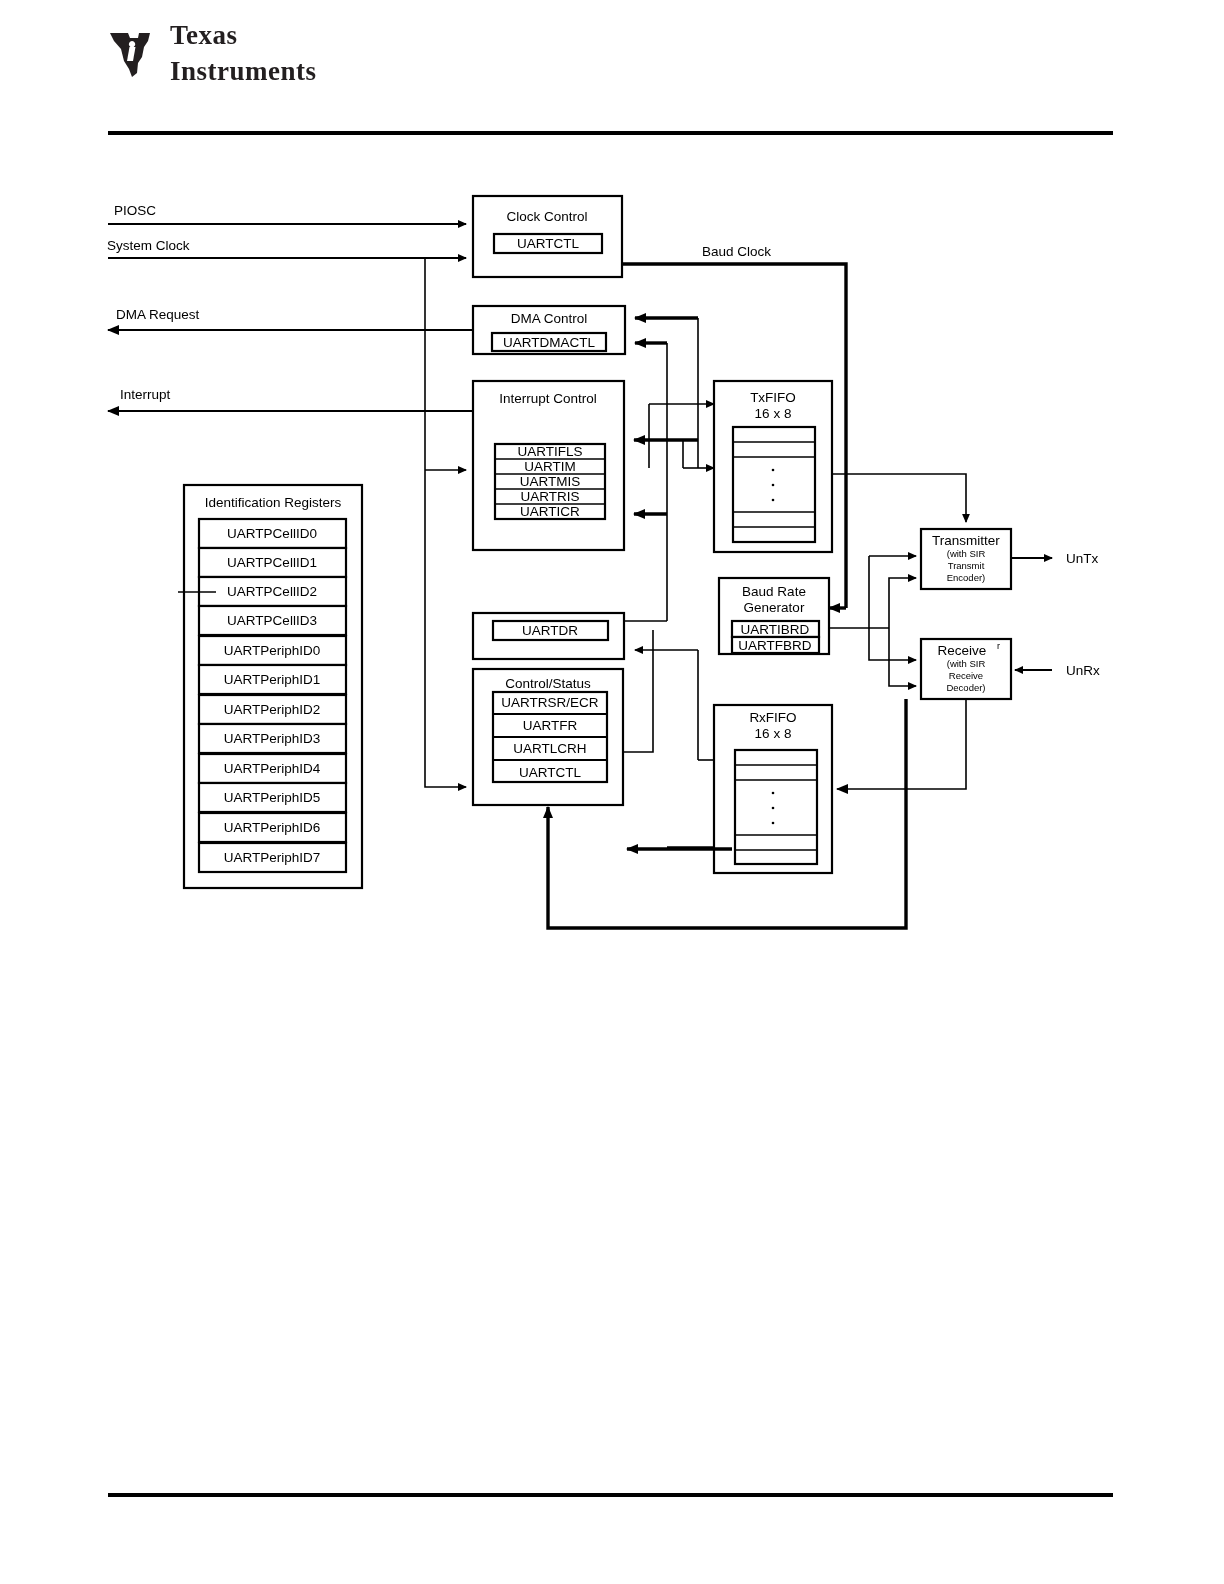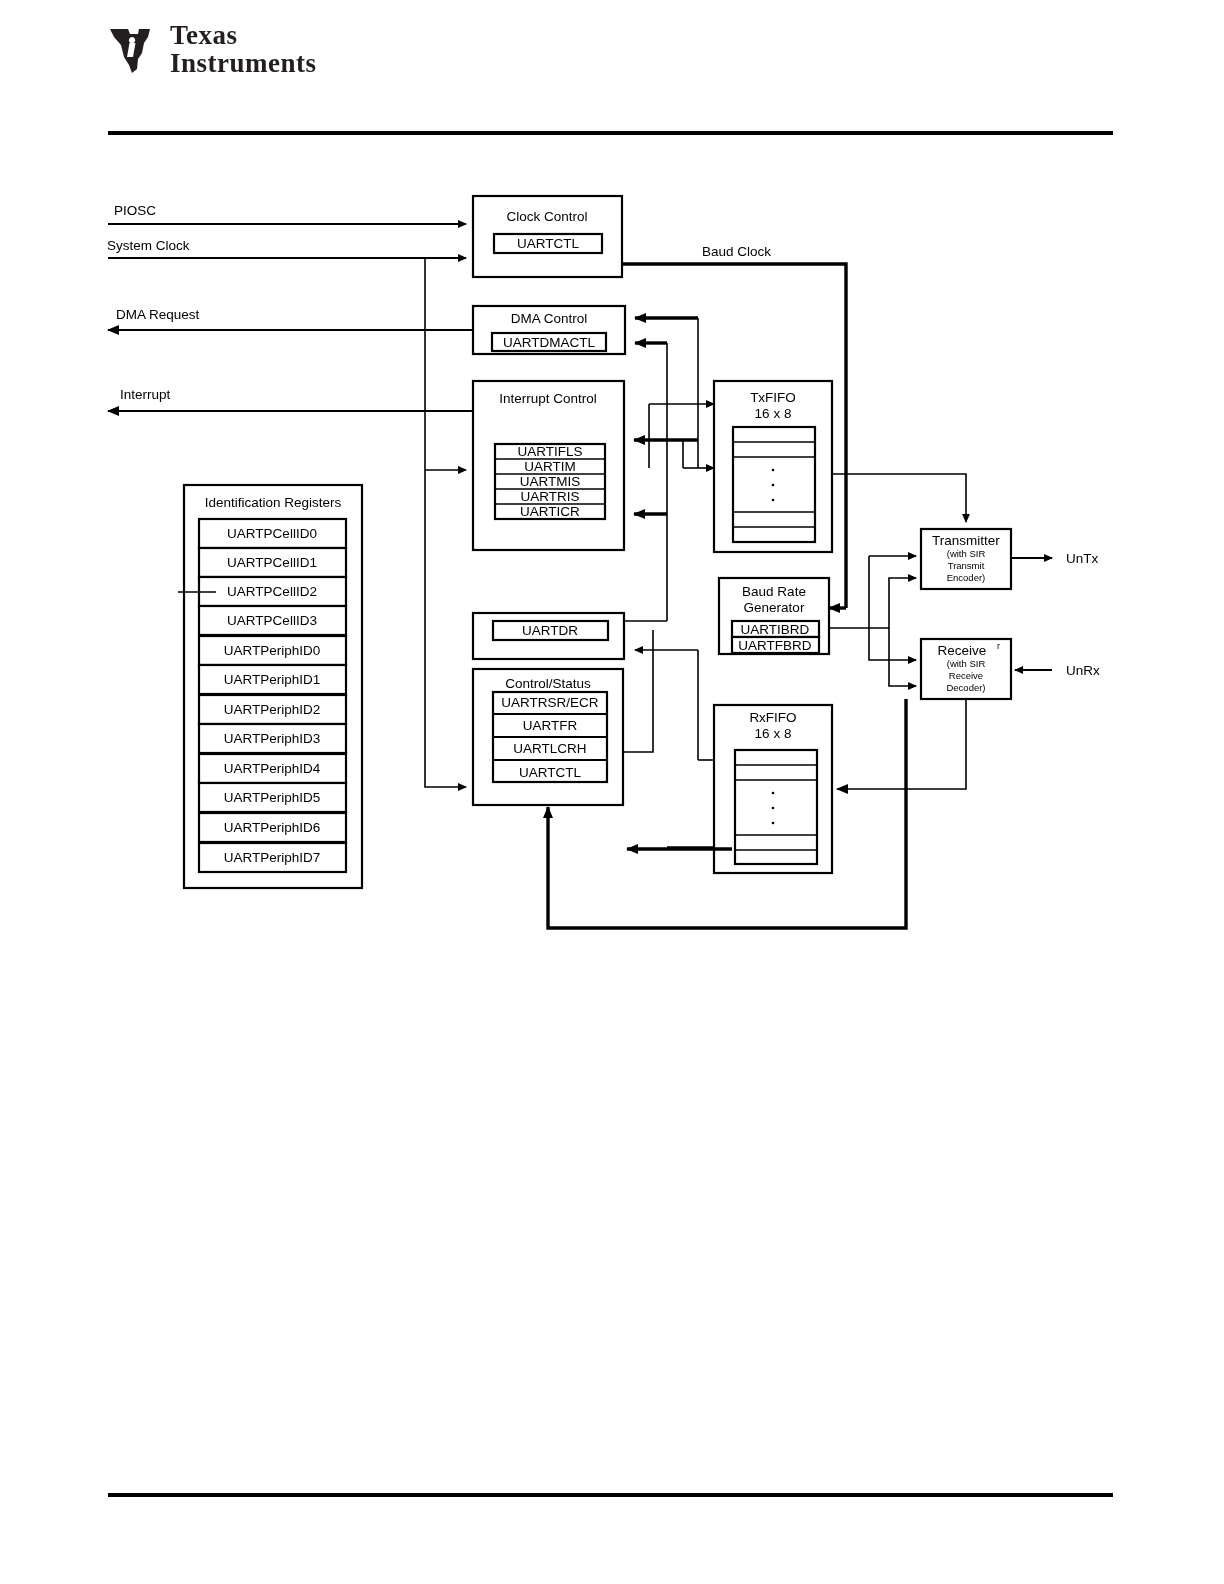--- a/index.html
+++ b/index.html
@@ -12,21 +12,21 @@
 
   
   .logo{position:absolute;left:108px;top:22px;display:flex;align-items:center;}
   .logo-mark{width:56px;height:54px;margin-right:6px;}
   .logo-words{display:flex;flex-direction:column;line-height:1.0;}
   .logo-words span{
     font-family:"Liberation Serif", serif;
     font-weight:700;letter-spacing:.5px;color:#231f20;
   }
   .lw1{font-size:27px;}
-  .lw2{font-size:27px;margin-top:1px;}
+  .lw2{font-size:27px;margin-top:9px;}
 
   .rule{position:absolute;left:108px;width:1005px;height:4px;background:#000;}
   .rule-top{top:131px;}
   .rule-bottom{top:1493px;}
 
   .diagram{position:absolute;left:0px;top:0px;}
 
   svg text{font-family:"Liberation Sans", sans-serif;fill:#000;}
   .t-sig{font-size:13.5px;}
   .t-blk{font-size:13.5px;}

